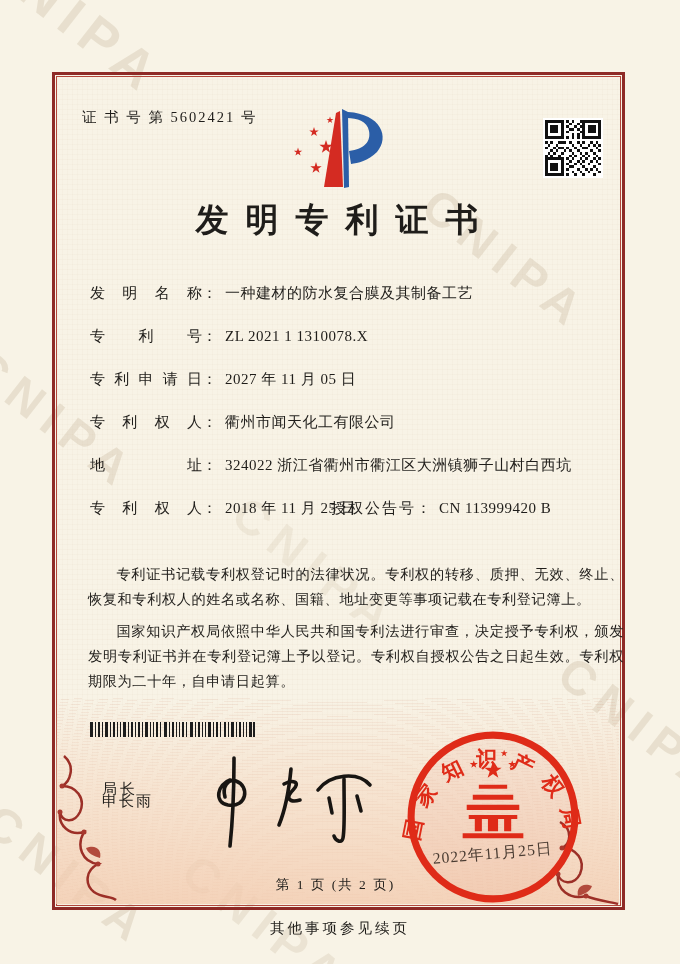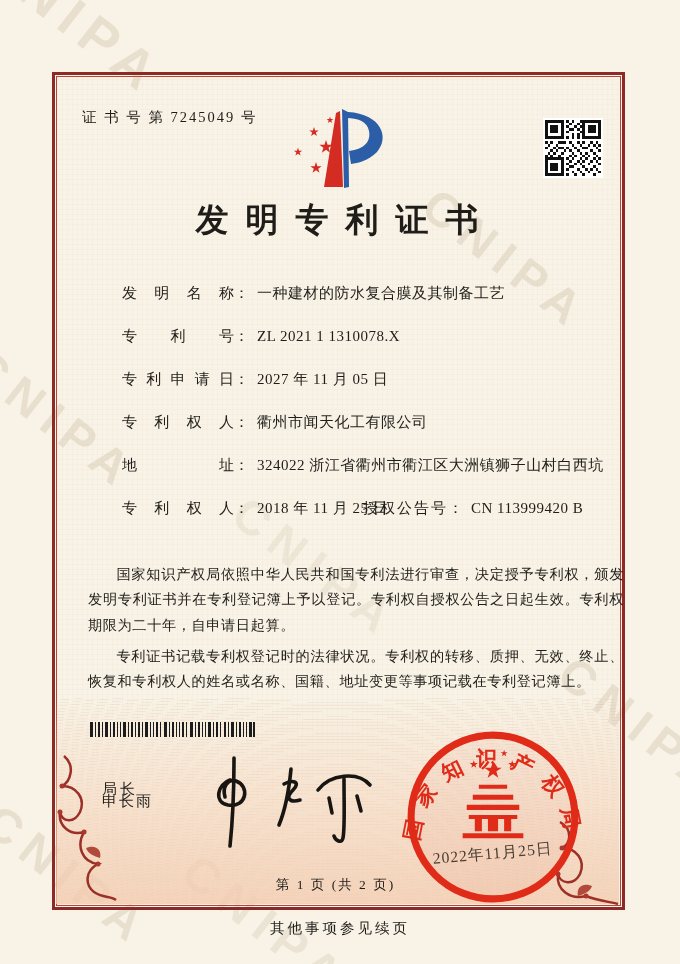--- a/index.html
+++ b/index.html
@@ -49,21 +49,21 @@
   .logo{position:absolute;left:286px;top:99px;width:110px;height:100px;z-index:3;}
   .qr{position:absolute;left:543px;top:118px;width:60px;height:60px;background:#fff;padding:2px;box-sizing:border-box;z-index:3;}
   .title{
     position:absolute;left:0;right:0;top:198px;z-index:3;text-align:center;
     font-size:33px;font-weight:bold;letter-spacing:17px;padding-left:11px;
   }
 
   
   .fields{position:absolute;left:90px;top:284px;right:58px;z-index:3;font-size:15px;}
   .frow{height:43px;position:relative;}
-  .flabel{display:inline-block;width:112px;text-align:justify;text-align-last:justify;vertical-align:top;margin-left:32px;}
+  .flabel{display:inline-block;width:112px;text-align:justify;text-align-last:justify;vertical-align:top;}
   .fcolon{margin:0 8px 0 0;}
   .fvalue{letter-spacing:.5px;}
   .grant-no{position:absolute;left:241px;top:0;white-space:nowrap;}
   .grant-no .flabel{width:auto;letter-spacing:2px;}
 
   
   .paras{position:absolute;left:88px;right:56px;top:562px;z-index:3;}
   .paras p{margin:0 0 6px 0;text-indent:2em;font-size:14.2px;line-height:1.78;
     text-align:justify;letter-spacing:.6px;}
 
@@ -89,21 +89,21 @@
 <div class="watermark wm4">CNIPA</div>
 <div class="watermark wm5">CNIPA</div>
 <div class="watermark wm6">CNIPA</div>
 <div class="watermark wm7">CNIPA</div>
 
 <div class="frame">
   <div class="frame-inner"></div>
 </div>
 <div class="guilloche"></div>
 
-<div class="cert-no">证 书 号 第 7245049 号</div>
+<div class="cert-no">证 书 号 第 5602421 号</div>
 
 <div class="logo">
   <svg width="110" height="100" viewBox="0 0 110 100">
 
     <polygon points="50,14 54,12 57,88 38,88" fill="#d42b22"></polygon>
 
     <polygon points="56,10 62,13 63,88 58,89" fill="#2b5ea7"></polygon>
 
     <path d="M62,13 C95,15 104,38 91,53 C82,62 72,64 65,65 L63,52 C79,50 85,42 83,32 C81,22 71,19 61,19 Z" fill="#2b5ea7"></path>
 
@@ -173,22 +173,22 @@
   </div>
   <div class="frow">
     <span class="flabel">专利权人</span><span class="fcolon">：</span><span class="fvalue">2018 年 11 月 25 日</span>
     <span class="grant-no">
       <span class="flabel">授权公告号</span><span class="fcolon">：</span><span class="fvalue">CN 113999420 B</span>
     </span>
   </div>
 </div>
 
 <div class="paras">
+  <p>专利证书记载专利权登记时的法律状况。专利权的转移、质押、无效、终止、恢复和专利权人的姓名或名称、国籍、地址变更等事项记载在专利登记簿上。</p>
   <p>国家知识产权局依照中华人民共和国专利法进行审查，决定授予专利权，颁发发明专利证书并在专利登记簿上予以登记。专利权自授权公告之日起生效。专利权期限为二十年，自申请日起算。</p>
-  <p>专利证书记载专利权登记时的法律状况。专利权的转移、质押、无效、终止、恢复和专利权人的姓名或名称、国籍、地址变更等事项记载在专利登记簿上。</p>
 </div>
 
 <div class="barcode">
   <svg width="166" height="15" viewBox="0 0 166 15" shape-rendering="crispEdges">
     <path fill="#1c1c1c" d="M0,0h3v15h-3z M5,0h1v15h-1z M8,0h2v15h-2z M12,0h1v15h-1z M15,0h3v15h-3z M20,0h1v15h-1z M23,0h2v15h-2z M27,0h1v15h-1z M30,0h1v15h-1z M33,0h3v15h-3z M38,0h1v15h-1z M41,0h2v15h-2z M45,0h1v15h-1z M48,0h2v15h-2z M52,0h1v15h-1z M55,0h3v15h-3z M60,0h1v15h-1z M63,0h1v15h-1z M66,0h2v15h-2z M70,0h1v15h-1z M74,0h3v15h-3z M79,0h1v15h-1z M82,0h2v15h-2z M86,0h1v15h-1z M89,0h1v15h-1z M92,0h2v15h-2z M96,0h1v15h-1z M100,0h3v15h-3z M105,0h1v15h-1z M108,0h2v15h-2z M112,0h1v15h-1z M115,0h1v15h-1z M118,0h3v15h-3z M123,0h1v15h-1z M126,0h2v15h-2z M130,0h1v15h-1z M134,0h2v15h-2z M138,0h1v15h-1z M141,0h3v15h-3z M146,0h1v15h-1z M149,0h2v15h-2z M153,0h1v15h-1z M156,0h1v15h-1z M159,0h3v15h-3z M163,0h2v15h-2z"></path>
   </svg>
 </div>
 
 <div class="signer-title">局长</div>
 <div class="signer-name">申长雨</div>

